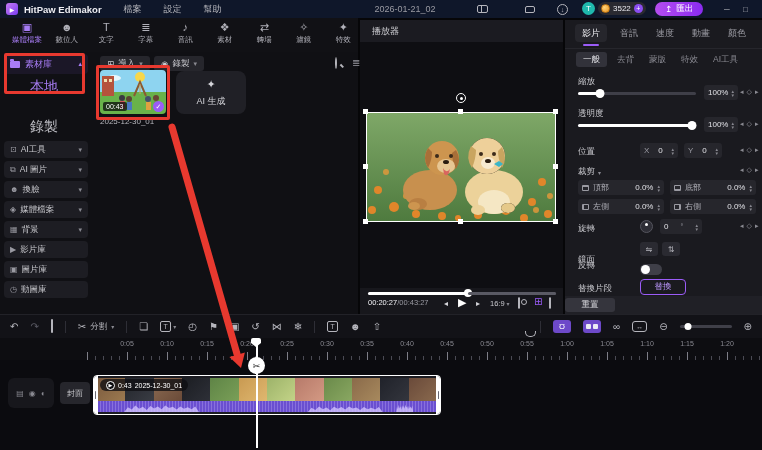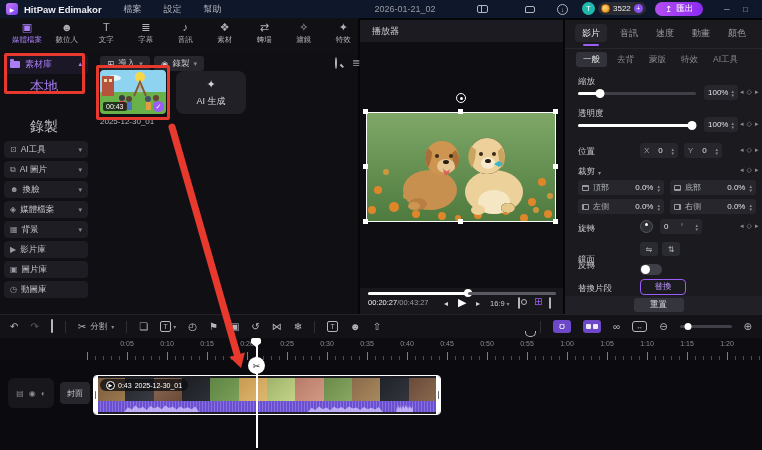--- a/index.html
+++ b/index.html
@@ -74,21 +74,21 @@
   .cr.t{border-top-width:2px}.cr.b{border-bottom-width:2px}.cr.l{border-left-width:2px}.cr.r{border-right-width:2px}
   .cell{position:absolute;width:86px;height:15px;background:#26262c;border-radius:3px;display:flex;align-items:center;gap:4px;padding:0 4px;font-size:8px}
   .cell .clb{color:#b0b0b8}
   .cell .cvl{margin-left:auto;color:#e0e0e5}
   .dial{position:absolute;width:13px;height:13px;border-radius:50%;background:#2e2e36;border:1px solid #55555e}
   .dial::after{content:"";position:absolute;width:3px;height:3px;border-radius:50%;background:#fff;left:4px;top:2px}
   .mbtn{position:absolute;width:18px;height:14px;background:#2a2a31;border-radius:3px;color:#b5b5bc;font-size:8px;display:flex;align-items:center;justify-content:center}
   .tog{position:absolute;width:22px;height:11px;border-radius:6px;background:#3f3f48}
   .tog::after{content:"";position:absolute;width:9px;height:9px;border-radius:50%;background:#fff;left:1px;top:1px}
   .replacebtn{position:absolute;width:46px;height:16px;border:1px solid #9b5cf7;border-radius:4px;color:#b894f7;font-size:8.5px;display:flex;align-items:center;justify-content:center}
-  .pfooter{position:absolute;left:0;bottom:0;width:197px;height:18px;background:#202026;display:flex;align-items:center;justify-content:center;padding-right:10px}
+  .pfooter{position:absolute;left:0;bottom:0;width:197px;height:18px;background:#202026;display:flex;align-items:center;justify-content:flex-start;padding-right:10px}
   .resetbtn{width:50px;height:14px;background:#35353d;border-radius:3px;color:#d5d5da;font-size:8.5px;display:flex;align-items:center;justify-content:center}
   
   .ttoolbar{position:absolute;left:0;top:314px;width:762px;height:24px;background:#121217;border-top:1px solid #222228;display:flex;align-items:center;padding:0 10px;gap:12px;color:#b5b5bc;font-size:10px}
   .tdiv{width:1px;height:12px;background:#2e2e36}
   .icon-trash{width:8px;height:8px;border:1px solid #b5b5bc;border-top:2px solid #b5b5bc;border-radius:1px}
   .icon-mic{width:5px;height:8px;background:#b5b5bc;border-radius:2px;position:relative}
   .icon-mic::after{content:"";position:absolute;width:9px;height:5px;border:1px solid #b5b5bc;border-top:none;border-radius:0 0 5px 5px;left:-3px;top:4px}
   .ppill{width:18px;height:13px;border-radius:3px;background:#6d49c9;display:flex;align-items:center;justify-content:center;font-size:8px;color:#fff}
   .sq{width:5px;height:5px;background:#ecebf5;border-radius:1px;margin:0 1px}
   .rot180{display:inline-block;transform:rotate(180deg)}

